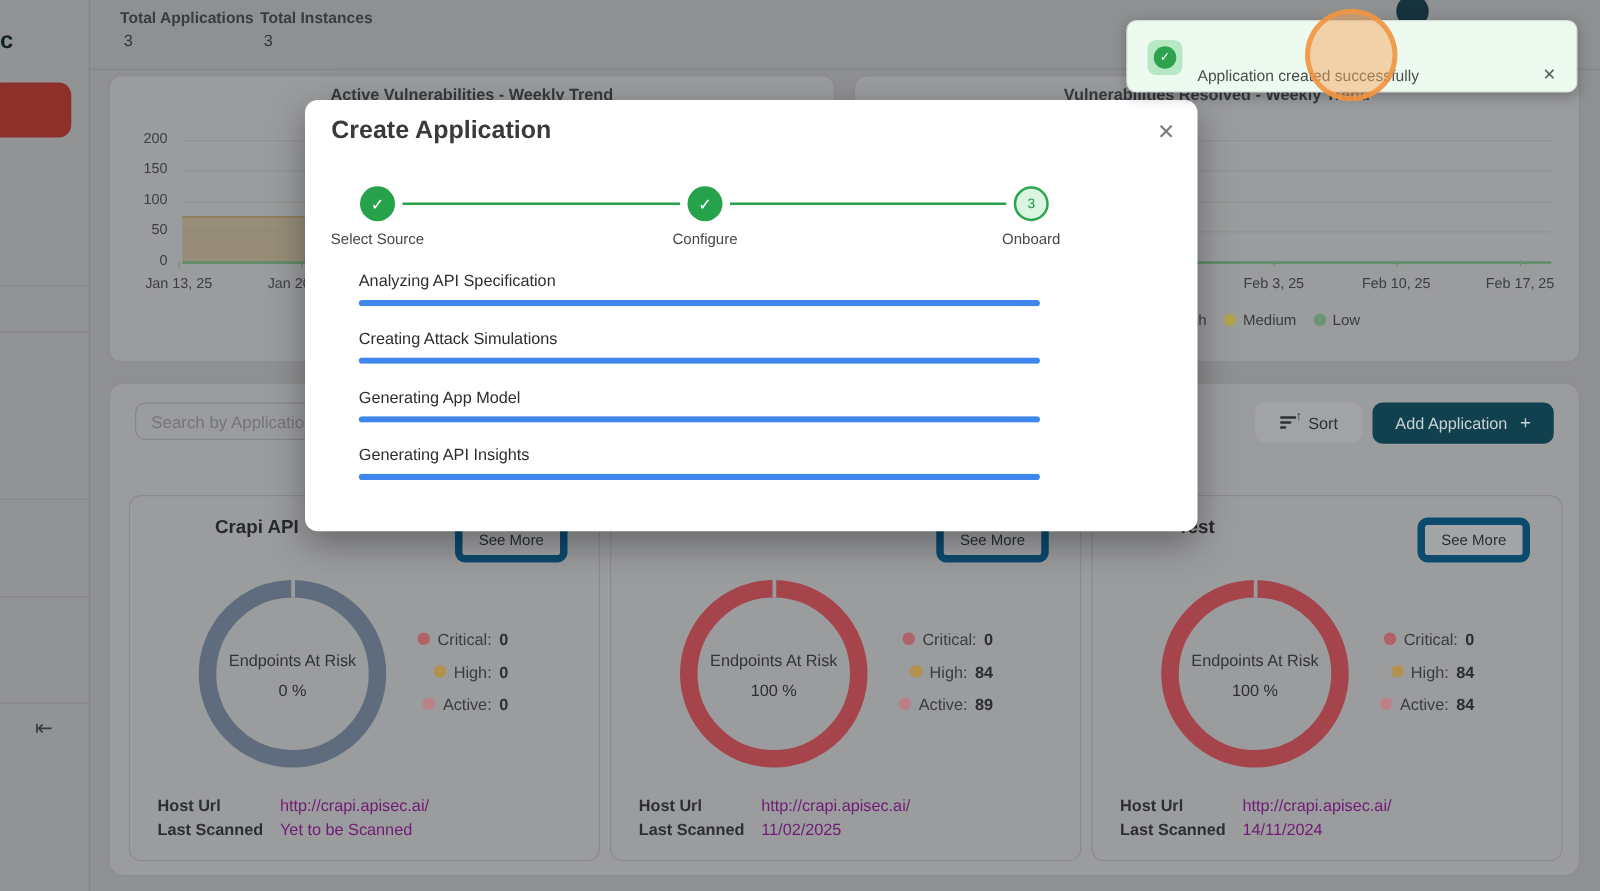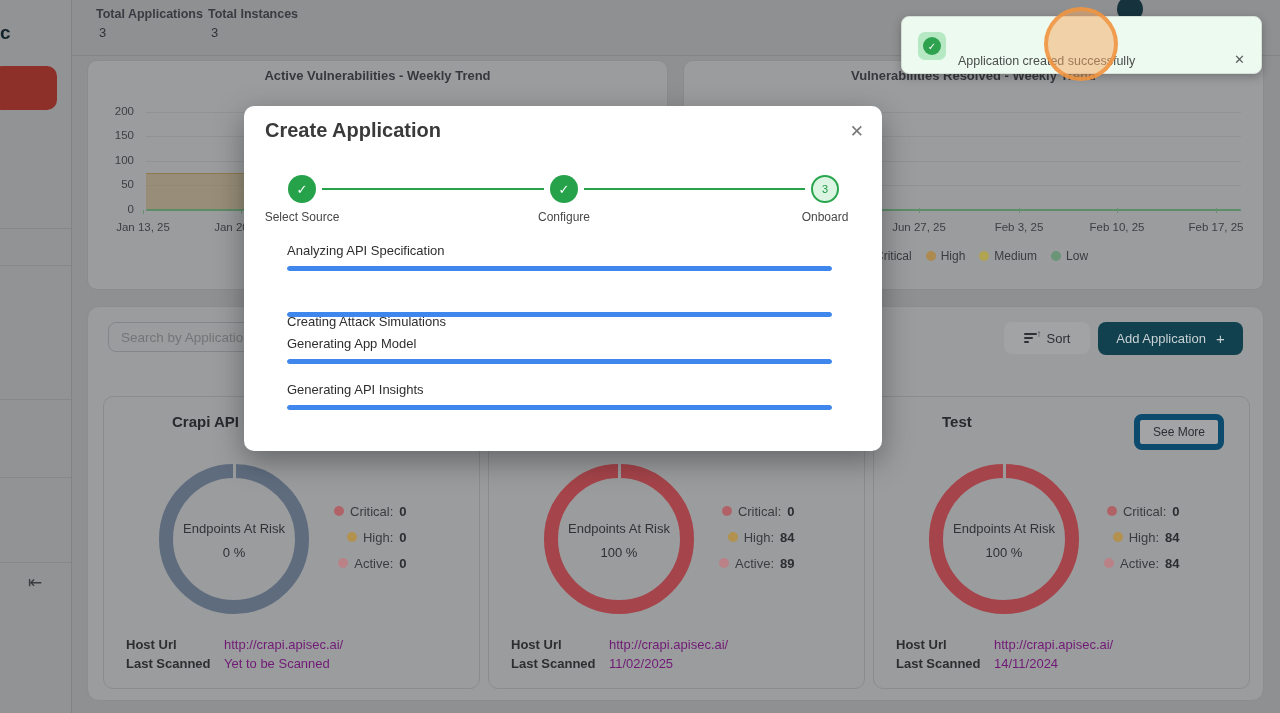--- a/index.html
+++ b/index.html
@@ -56,21 +56,21 @@
   .donut-label{position:absolute;left:60px;top:124px;width:140px;text-align:center;font-size:13px;color:#313336;}
   .donut-pct{position:absolute;left:60px;top:148px;width:140px;text-align:center;font-size:13px;color:#2d2f32;}
   .card-legend{position:absolute;left:230px;top:101px;}
   .card-legend .row{height:26px;display:flex;align-items:center;gap:6px;font-size:13px;color:#3a3c3f;justify-content:flex-end;}
   .card-legend .val{font-weight:bold;color:#2b2d30;}
   .dot-critical{background:#b16267;} .dot-high{background:#b3914e;} .dot-active{background:#ba8287;}
   .meta-label{position:absolute;left:22px;font-size:13px;font-weight:bold;color:#2c2e30;}
   .meta-value{position:absolute;left:120px;font-size:13px;color:#701a75;}
 
   
-  .modal{position:absolute;left:244px;top:106px;width:638px;height:345px;background:#ffffff;border-radius:10px;box-shadow:0 10px 30px rgba(0,0,0,0.35);z-index:50;}
+  .modal{position:absolute;left:244px;top:80px;width:714px;height:345px;background:#ffffff;border-radius:10px;box-shadow:0 10px 30px rgba(0,0,0,0.35);z-index:50;}
   .modal-title{position:absolute;left:21px;top:13px;font-size:20px;font-weight:bold;color:#3a3a3a;}
   .modal-close{position:absolute;right:18px;top:15px;font-size:17px;color:#7a7a7a;cursor:pointer;}
   .step-circle{position:absolute;top:69px;width:28px;height:28px;box-sizing:border-box;border-radius:50%;background:#26a24b;color:#fff;display:flex;align-items:center;justify-content:center;font-size:13px;}
   .step-circle.pending{background:#dcf5e3;border:2px solid #2aa64e;color:#1f9a44;font-size:11px;}
   .step-line{position:absolute;top:82px;height:2px;background:#27a24a;}
   .step-label{position:absolute;top:104px;width:120px;text-align:center;font-size:12px;color:#474747;}
   .task-label{position:absolute;left:43px;font-size:13px;color:#2e2e2e;}
   .task-bar{position:absolute;left:43px;width:545px;height:5px;border-radius:3px;background:#e8eef7;overflow:hidden;}
   .task-bar .fill{height:100%;background:#3f87ec;border-radius:3px;}
 
@@ -290,21 +290,21 @@
         <span>3</span>
       </div>
     <div class="step-label" style="left:-2px;">Select Source</div>
     <div class="step-label" style="left:260px;">Configure</div>
     <div class="step-label" style="left:521px;">Onboard</div>
 
     <div class="task-label" style="top:137px;">Analyzing API Specification</div>
     <div class="task-bar" style="top:160px;">
         <div class="fill" style="width: 100%;"></div>
       </div>
-    <div class="task-label" style="top:183px;margin-top:25px;">Creating Attack Simulations</div>
+    <div class="task-label" style="top:183px;">Creating Attack Simulations</div>
     <div class="task-bar" style="top:206px;">
         <div class="fill" style="width: 100%;"></div>
       </div>
     <div class="task-label" style="top:230px;">Generating App Model</div>
     <div class="task-bar" style="top:253px;">
         <div class="fill" style="width: 100%;"></div>
       </div>
     <div class="task-label" style="top:276px;">Generating API Insights</div>
     <div class="task-bar" style="top:299px;">
         <div class="fill" style="width: 100%;"></div>

